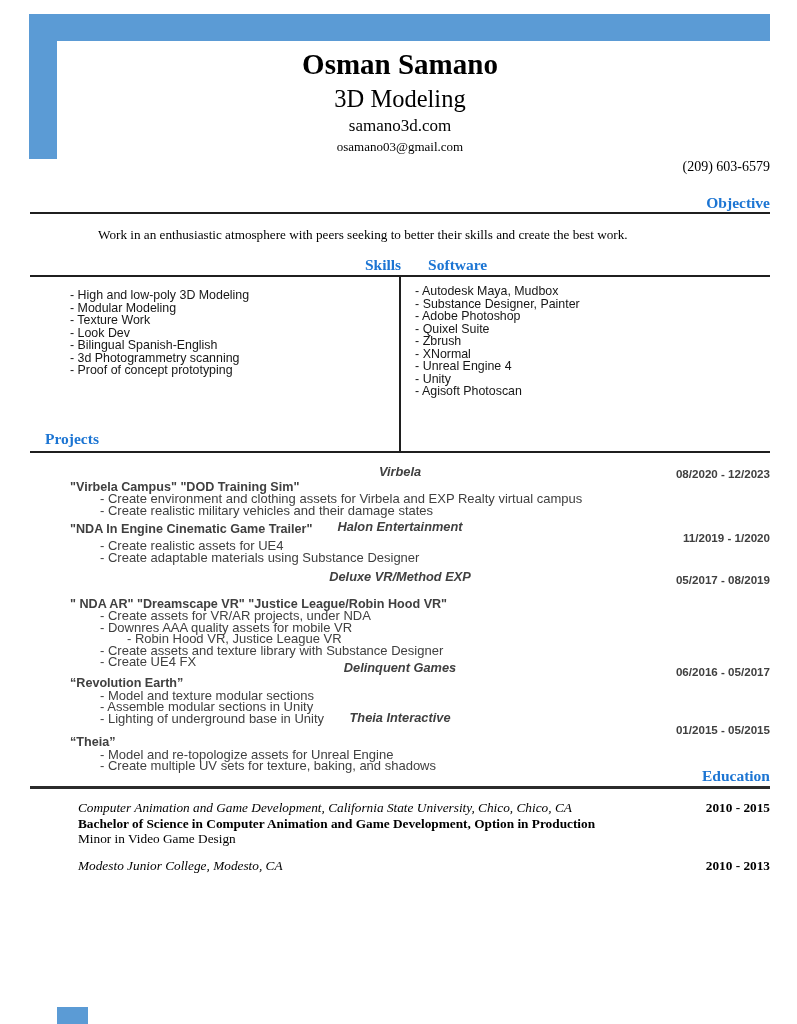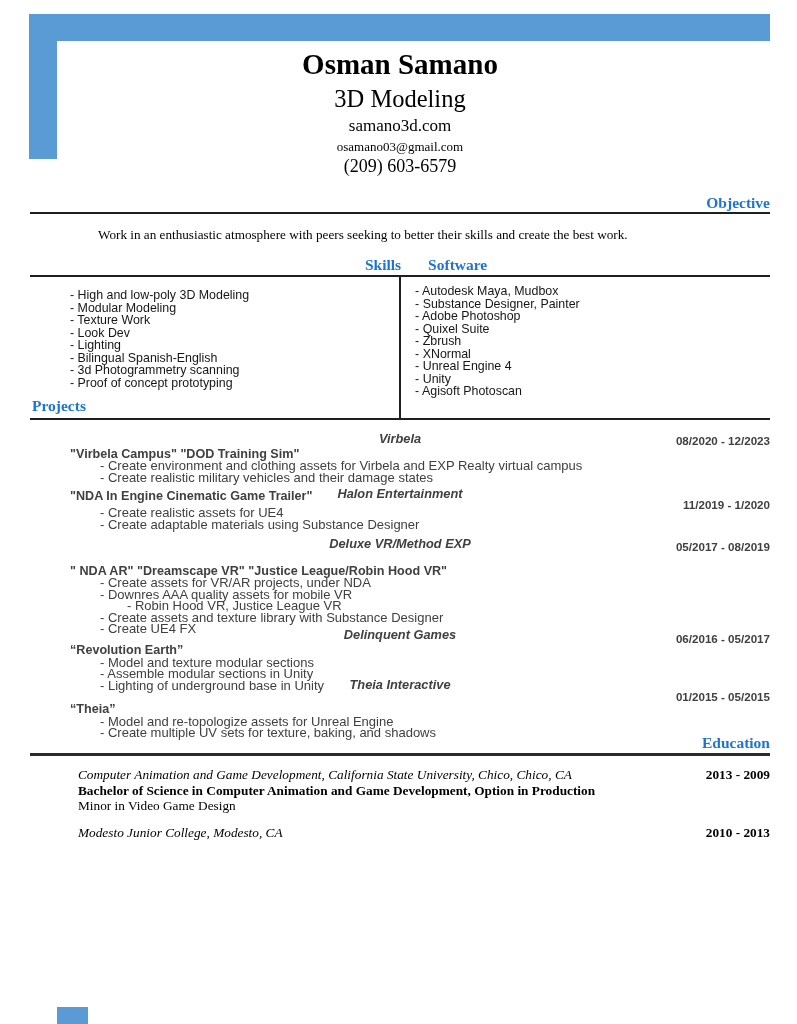--- a/index.html
+++ b/index.html
@@ -12,37 +12,37 @@
   .page2-sliver { position:absolute; left:57px; top:1007px; width:31px; height:17px; background:#5b9bd5; }
 
   .content { position:absolute; left:30px; top:0; width:740px; }
 
   
   .hdr { text-align:center; }
   .hdr .name    { margin-top:48px; font-size:29px; font-weight:bold; line-height:33px; }
   .hdr .role    { margin-top:4px; font-size:24.5px; line-height:28px; }
   .hdr .site    { margin-top:2px; font-size:17px; line-height:21px; }
   .hdr .email   { font-size:13px; line-height:21px; }
-  .hdr .phone   { font-size:18px; line-height:19px; }
+  .hdr .phone   { font-size:14px; line-height:19px;text-align:right; }
 
   
   .sec-label { color:#1c75d3; font-weight:bold; font-size:15.5px; line-height:16px; font-family:"Liberation Serif", serif;text-align:right; }
 
   .objective-h { margin-top:19px; padding-bottom:1px; border-bottom:2px solid #1f1f1f; }
   .objective-p { margin-top:13px; margin-left:68px; font-size:13.2px; line-height:15px; }
 
   
   .cols-head { display:flex; margin-top:15px; padding-bottom:2px; border-bottom:2px solid #1f1f1f; }
   .cols-head .lh { width:50.15%; }
   .cols-head .rh { padding-left:27px; }
-  .cols-box { position:relative; display:flex; height:143px; border-bottom:2px solid #1f1f1f; font-family:"Liberation Sans", sans-serif; }
+  .cols-box { position:relative; display:flex; height:176px; border-bottom:2px solid #1f1f1f; font-family:"Liberation Sans", sans-serif; }
   .col-l { width:50.15%; border-right:2px solid #1f1f1f; padding:12px 0 0 40px; }
   .col-r { padding:8px 0 0 14px; }
   .plain-list { list-style:none; font-size:12.4px; line-height:12.5px; color:#161616; }
-  .projects-label { position:absolute; left:2px; bottom:4px; }
+  .projects-label { position:absolute; left:15px; bottom:4px; }
 
   
   .projects { font-family:"Liberation Sans", sans-serif; color:#404040; padding-top:12px; }
   .proj-hdr { position:relative; height:14px; }
   .company { display:block; text-align:center; font-weight:bold; font-style:italic; font-size:12.8px; line-height:14px; }
   .dates   { position:absolute; right:0; top:2px; font-weight:bold; font-size:11.6px; white-space:nowrap; }
   .ptitle  { margin-left:40px; font-weight:bold; font-size:12.6px; line-height:11.4px; padding-top:3px; }
   .bullets { list-style:none; margin-left:70px; font-size:13px; line-height:11.4px; }
   .bullets li.sub { padding-left:27px; }
 
@@ -92,21 +92,20 @@
     <div class="sec-label rh">Software</div>
   </div>
 
   <div class="cols-box">
     <div class="col-l">
       <ul class="plain-list">
         <li>- High and low-poly 3D Modeling</li>
         <li>- Modular Modeling</li>
         <li>- Texture Work</li>
         <li>- Look Dev</li>
-        <li>- Lighting</li>
         <li>- Bilingual Spanish-English</li>
         <li>- 3d Photogrammetry scanning</li>
         <li>- Proof of concept prototyping</li>
       </ul>
     </div>
     <div class="col-r">
       <ul class="plain-list">
         <li>- Autodesk Maya, Mudbox</li>
         <li>- Substance Designer, Painter</li>
         <li>- Adobe Photoshop</li>
@@ -186,21 +185,21 @@
         <li>- Create multiple UV sets for texture, baking, and shadows</li>
       </ul>
     </div>
 
   </div>
 
   <div class="sec-label edu-h">Education</div>
 
   <div class="edu">
     <div class="school">Computer Animation and Game Development, California State University, Chico, Chico, CA</div>
-    <span class="edates">2013 - 2009</span>
+    <span class="edates">2010 - 2015</span>
     <div class="degree">Bachelor of Science in Computer Animation and Game Development, Option in Production</div>
     <div class="minor">Minor in Video Game Design</div>
   </div>
 
   <div class="edu">
     <div class="school">Modesto Junior College, Modesto, CA</div>
     <span class="edates">2010 - 2013</span>
   </div>
 
 

